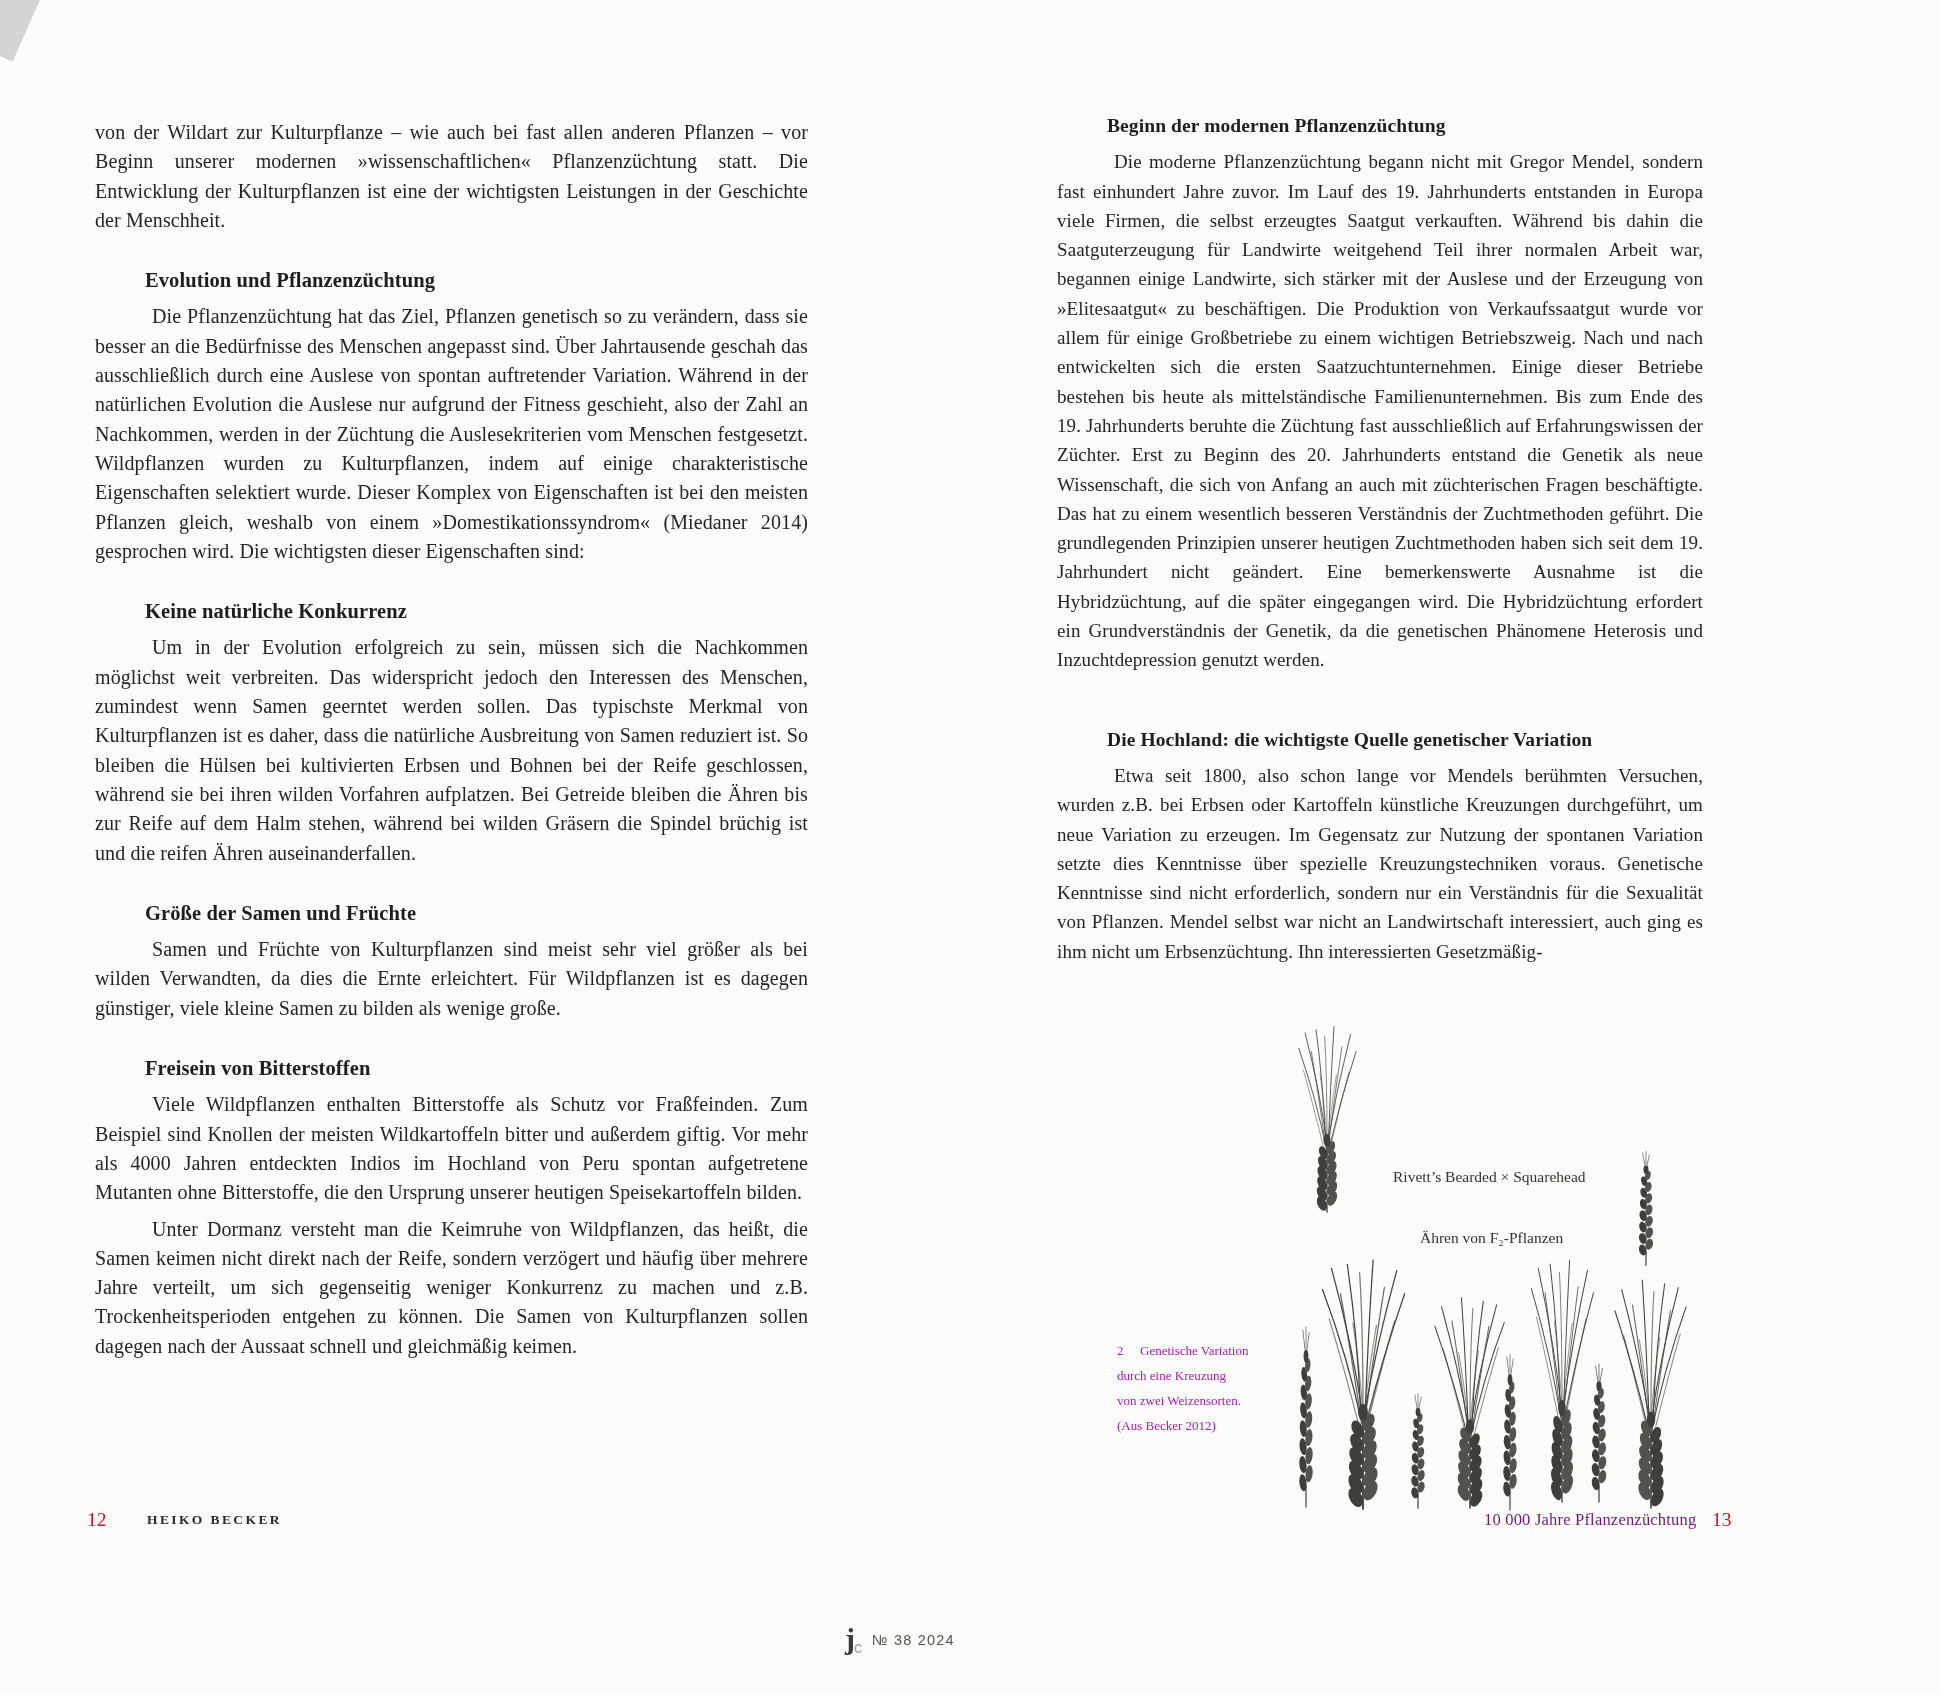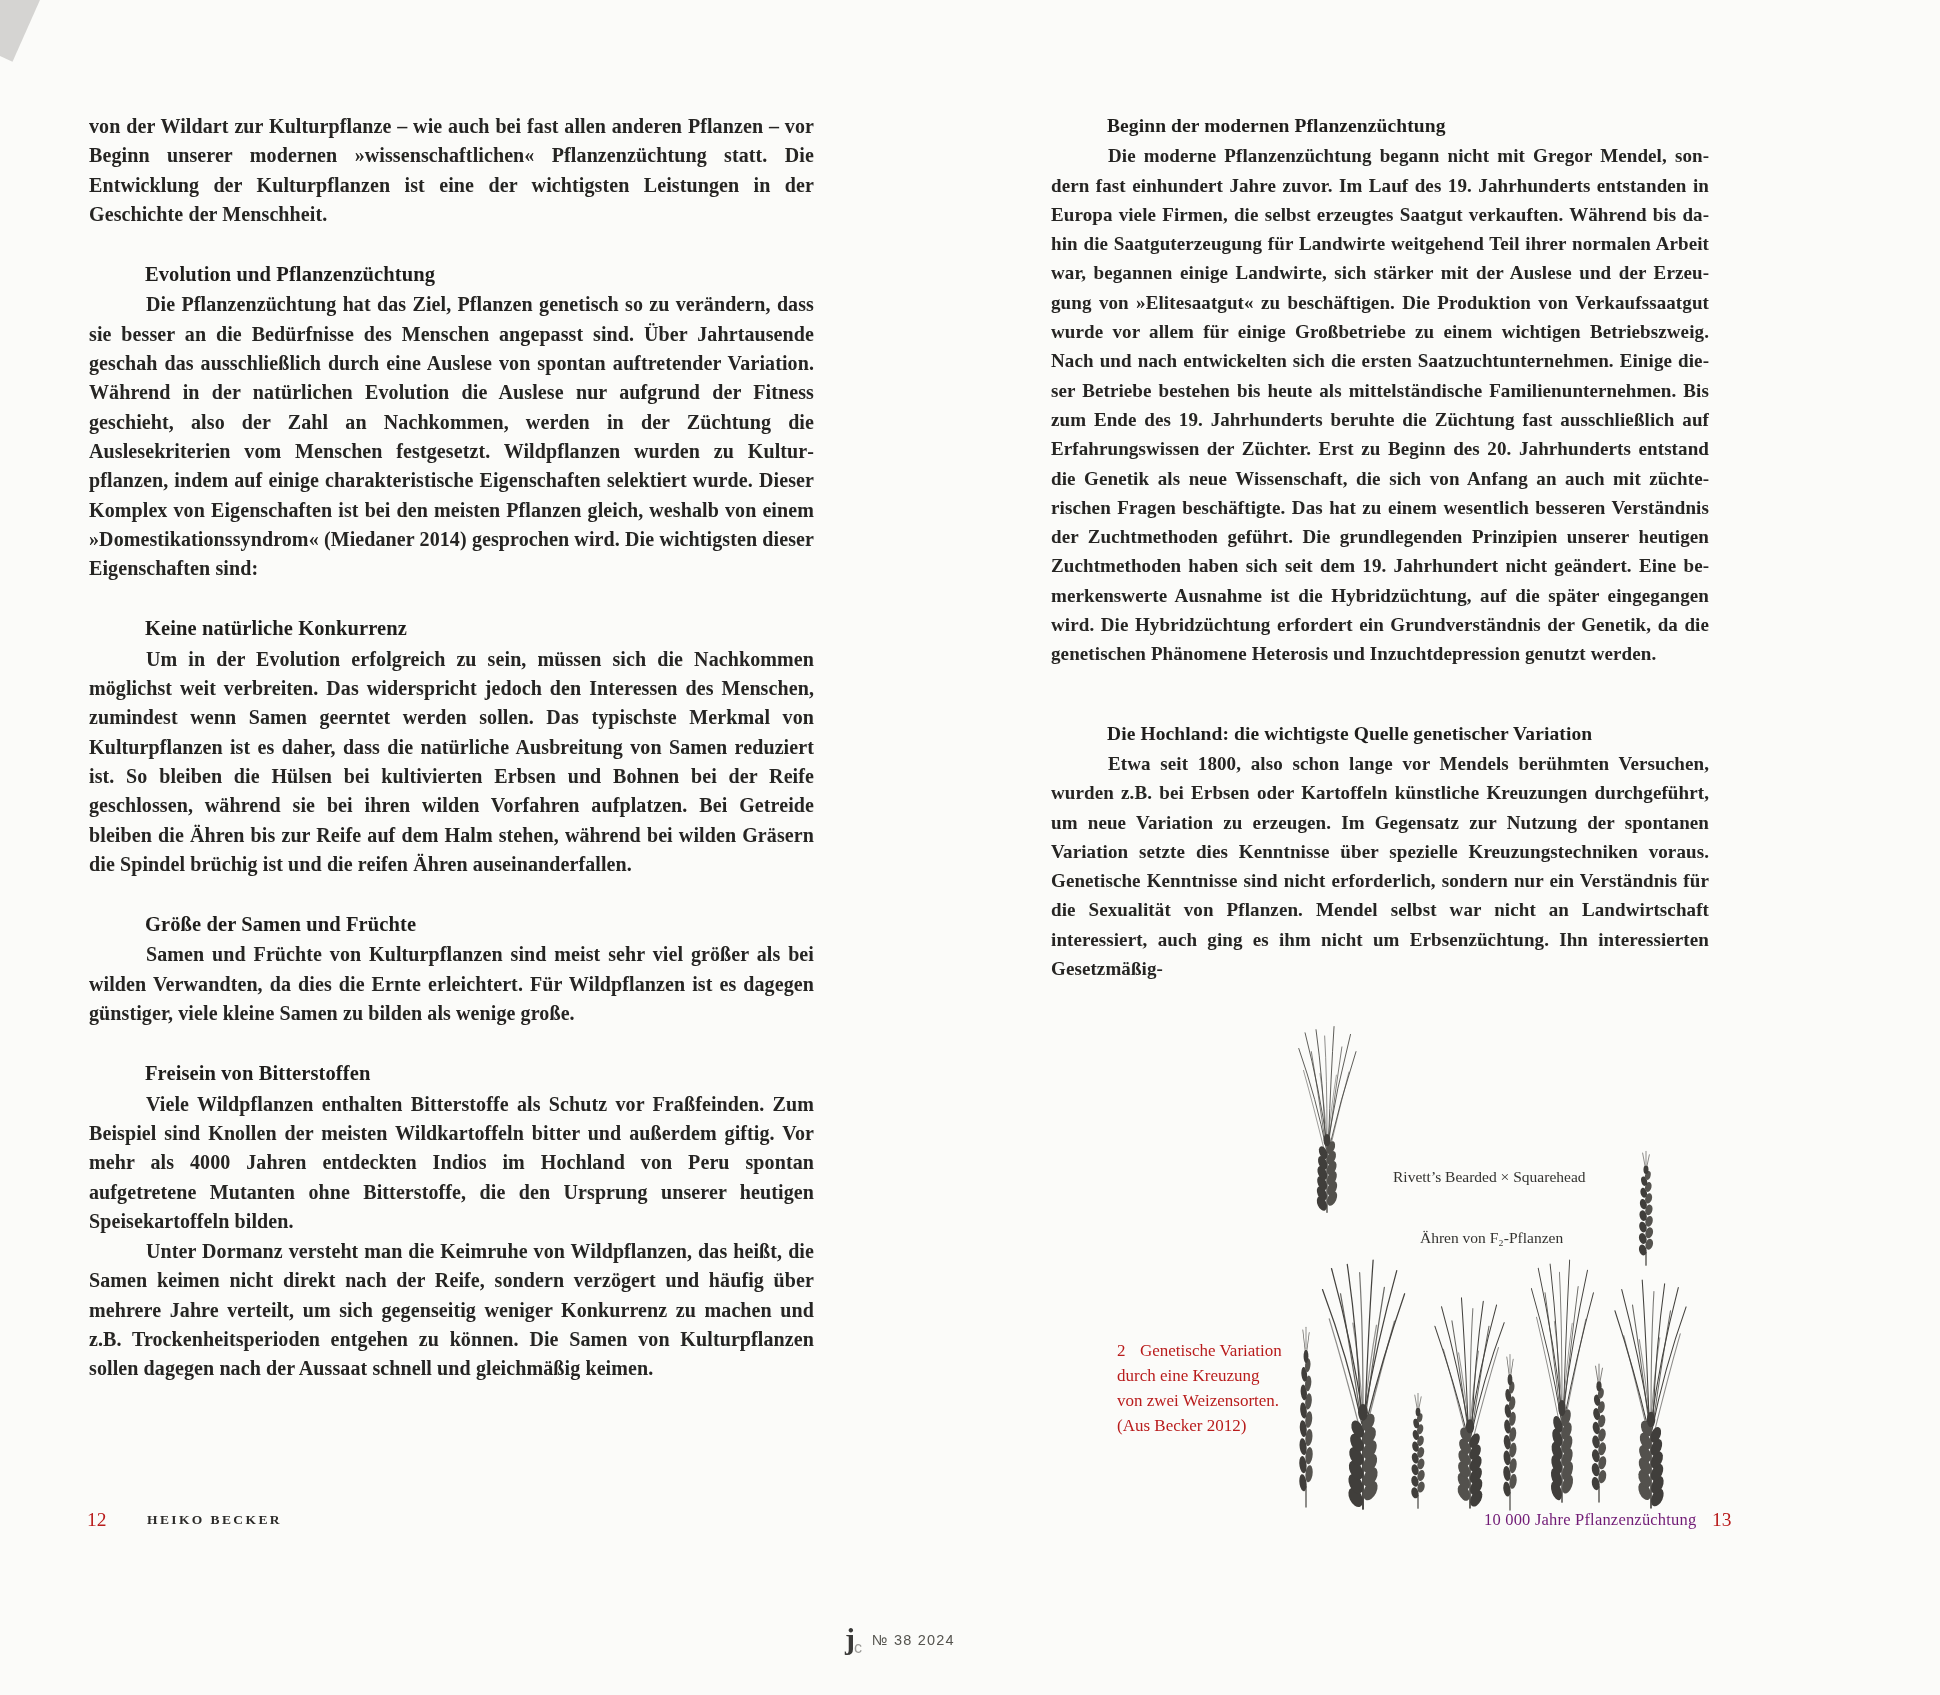--- a/index.html
+++ b/index.html
@@ -13,35 +13,35 @@
     position:absolute;left:-14px;top:-30px;width:46px;height:86px;
     background:#8e8d89;opacity:.35;transform:rotate(24deg);
   }
   .col{
     position:absolute;top:111px;
     text-align:justify;
     letter-spacing:.1px;
   }
   .col-left{left:88px;width:727px;font-size:20px;line-height:29.3px;}
   .col-right{left:1050px;width:660px;font-size:19px;line-height:29.3px;}
-  .col p{margin:1px;text-indent:57px;font-weight:bold;}
+  .col p{margin:7px;text-indent:57px;}
   .col p.noindent{text-indent:0;}
   .col h2{
     font-size:20.5px;line-height:29.3px;font-weight:bold;
     margin:31px 0 0 57px;text-align:left;color:#1f1e1c;
   }
   .col-right h2{font-size:19.5px;}
   .col-right h2.first{margin-top:0;}
   .col-right h2.big-gap{margin-top:50px;}
   .fig-label{
     position:absolute;white-space:nowrap;font-size:15.5px;color:#33322f;
   }
   .caption{
     position:absolute;left:1117px;top:1338px;width:220px;
-    font-size:17px;line-height:25px;color:#b91c1c;text-align:left;
+    font-size:13px;line-height:25px;color:#a21caf;text-align:left;
   }
   .cap-num{display:inline-block;width:23px;}
   .ear{position:absolute;}
   .ear.flip{transform:scaleX(-1);}
   .footer-item{position:absolute;white-space:nowrap;}
   .pnum{font-size:19.5px;font-weight:400;color:#b91c1c;}
   .running{
     font-size:13.5px;font-weight:bold;letter-spacing:2.4px;color:#2c2b29;
   }
   .running-right{

